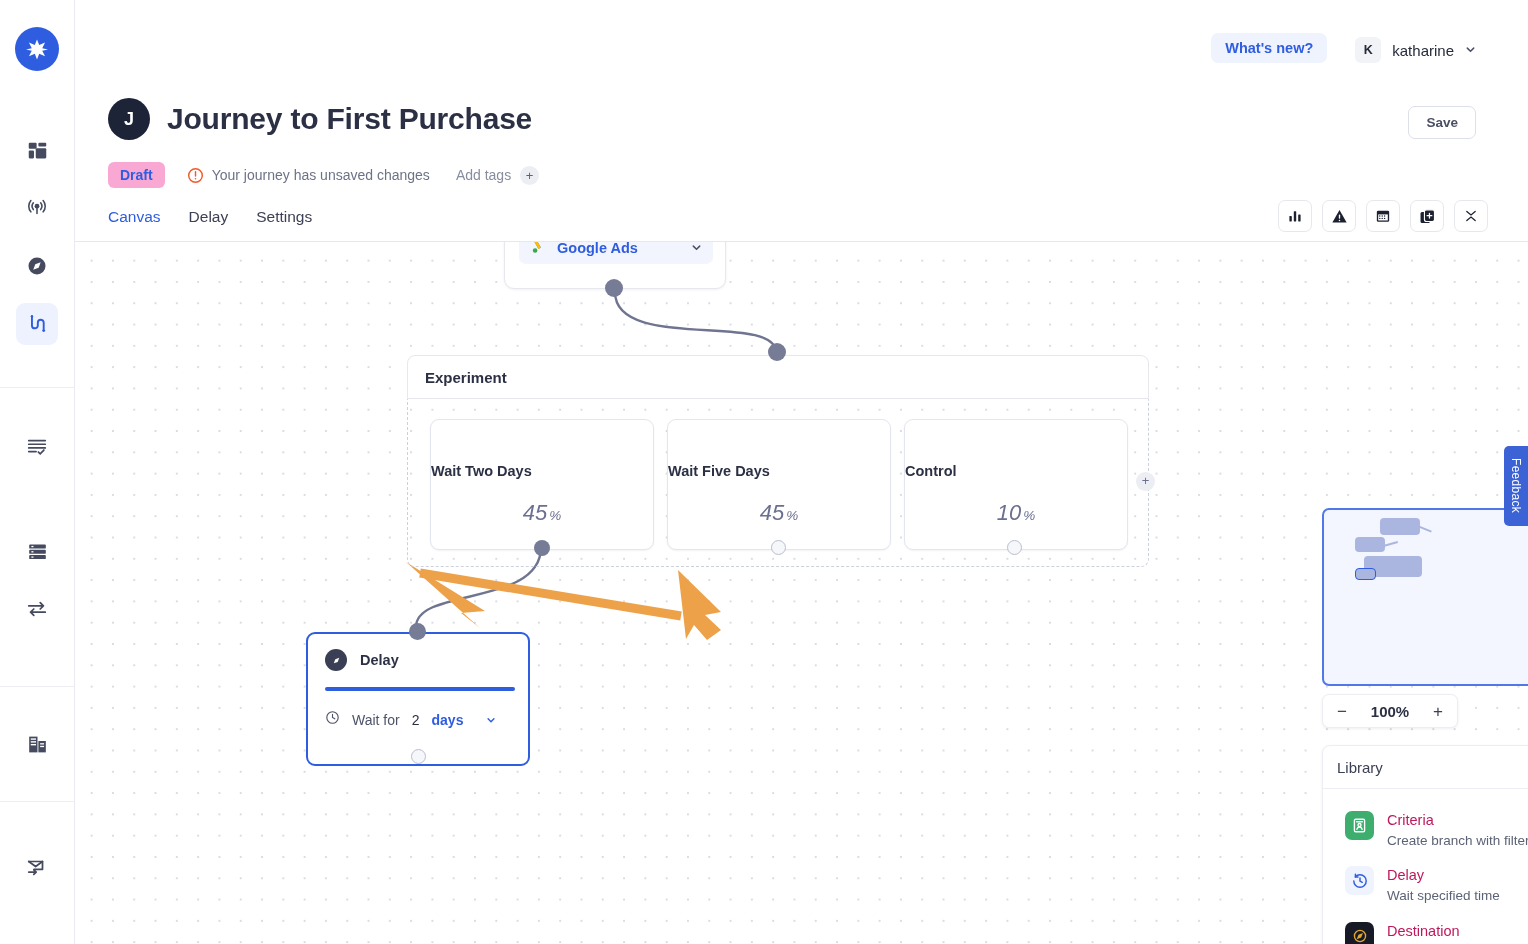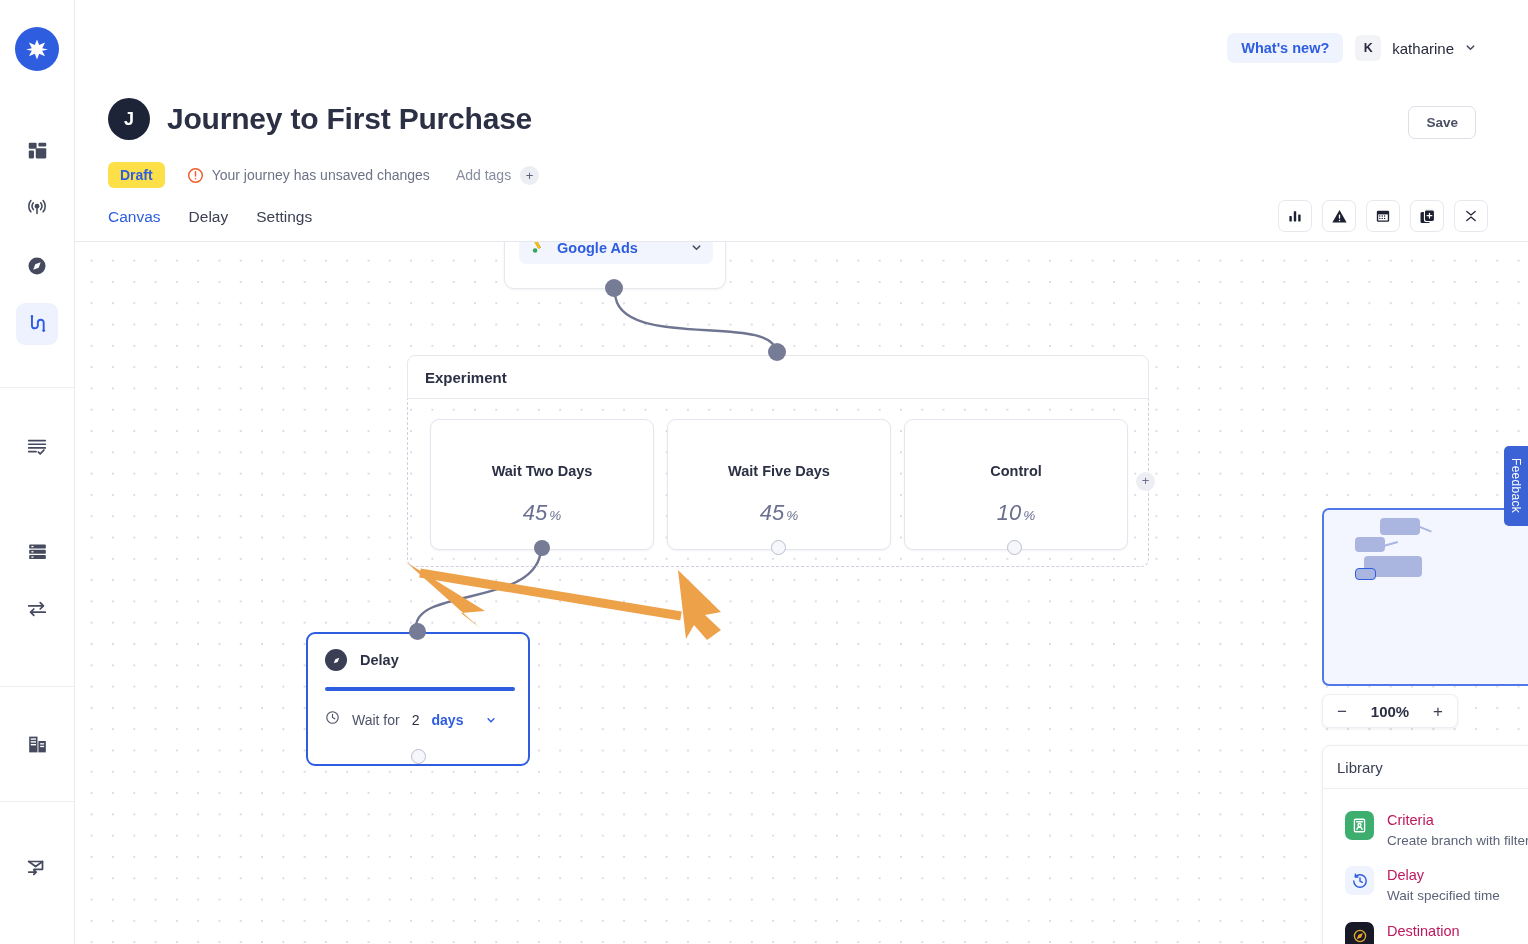--- a/index.html
+++ b/index.html
@@ -31,21 +31,21 @@
   }
   .rail-btn.active { background: #eef2fe; color: #2f5de0; }
 
   
   .header {
     position: absolute; left: 75px; top: 0; width: 1453px; height: 242px;
     background: #ffffff; border-bottom: 1px solid #e6e8ee;
   }
   .hdr-top {
     position: absolute; right: 52px; top: 33px;
-    display: flex; align-items: center; gap: 12px;
+    display: flex; align-items: flex-end; gap: 28px;
   }
   .whatsnew {
     background: #eef3fe; color: #2f5de0; font-weight: bold;
     font-size: 14.5px; padding: 7px 14px; border-radius: 7px; cursor: pointer;
   }
   .user-box { display: flex; align-items: center; gap: 11px; cursor: pointer; }
   .user-avatar {
     width: 26px; height: 26px; border-radius: 6px; background: #f2f3f6;
     display: flex; align-items: center; justify-content: center;
     font-size: 12.5px; font-weight: bold; color: #272b3b;
@@ -63,21 +63,21 @@
 
   .save-btn {
     position: absolute; right: 52px; top: 106px;
     background: #fff; border: 1px solid #dde0e8; border-radius: 7px;
     padding: 8px 17px; font-size: 13.5px; font-weight: bold; color: #4a4f63;
     cursor: pointer;
   }
 
   .meta-row { position: absolute; left: 33px; top: 162px; display: flex; align-items: center; gap: 0; }
   .draft-chip {
-    background: #fde047; color: #2f5de0; font-weight: bold; font-size: 14px;
+    background: #f9a8d4; color: #2f5de0; font-weight: bold; font-size: 14px;
     padding: 5px 12px; border-radius: 6px;
   }
   .unsaved { display: flex; align-items: center; gap: 8px; margin-left: 22px; font-size: 14px; color: #6d7287; }
   .warn-circle { color: #f05a28; display: flex; }
   .addtags { display: flex; align-items: center; gap: 9px; margin-left: 26px; font-size: 14px; color: #878c9f; cursor: pointer; }
   .plus-chip {
     width: 19px; height: 19px; border-radius: 50%; background: #eceef3;
     color: #5c6176; font-size: 13px; display: flex; align-items: center; justify-content: center;
   }
 
@@ -126,21 +126,21 @@
   .exp-body {
     position: absolute; left: 332px; top: 157px; width: 742px; height: 168px;
     border: 1.5px dashed #ccd1dd; border-top: none; border-radius: 0 0 8px 8px;
   }
   .branch {
     position: absolute; top: 177px; width: 224px; height: 131px;
     background: #fff; border: 1px solid #e3e6ee; border-radius: 9px;
     box-shadow: 0 1px 2px rgba(20,25,50,0.05);
   }
   .branch-name {
-    position: absolute; top: 43px; left: 0; right: 0; text-align: center;
+    position: absolute; top: 43px; left: 0; right: 0; 
     font-size: 14.5px; font-weight: bold; color: #2c3044;
   }
   .branch-pct {
     position: absolute; top: 80px; left: 0; right: 0; text-align: center;
     font-size: 22px; color: #6b7090; font-style: italic;
   }
   .branch-pct .unit { font-size: 13.5px; margin-left: 2px; }
   .add-branch {
     position: absolute; left: 1061px; top: 230px;
     width: 19px; height: 19px; border-radius: 50%; background: #eceef4;

